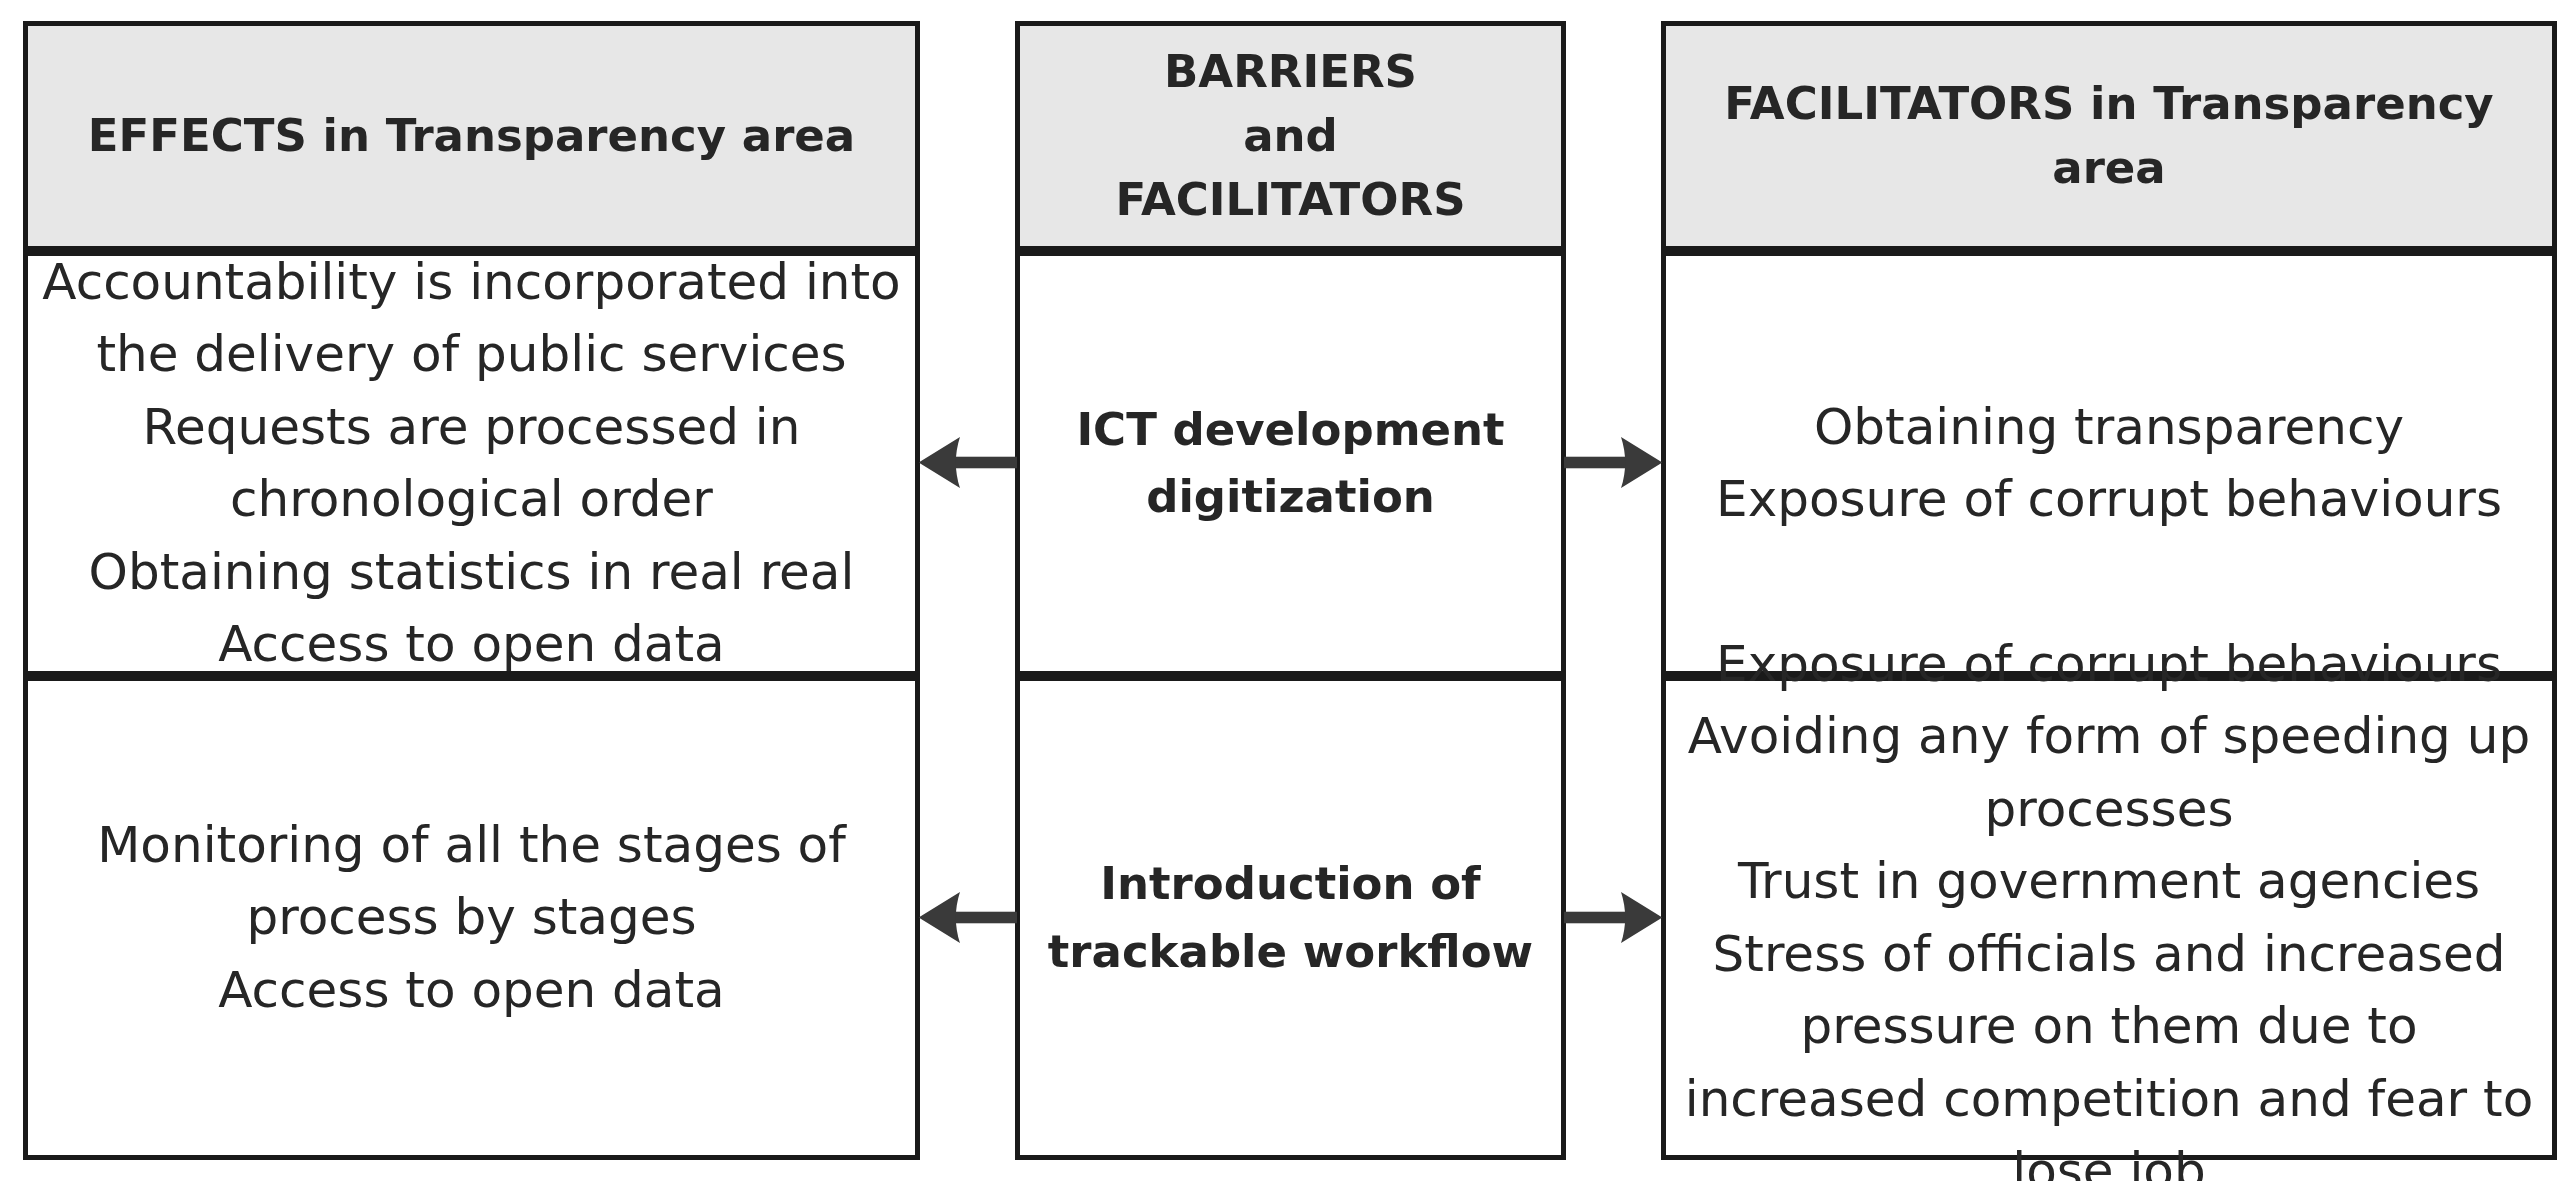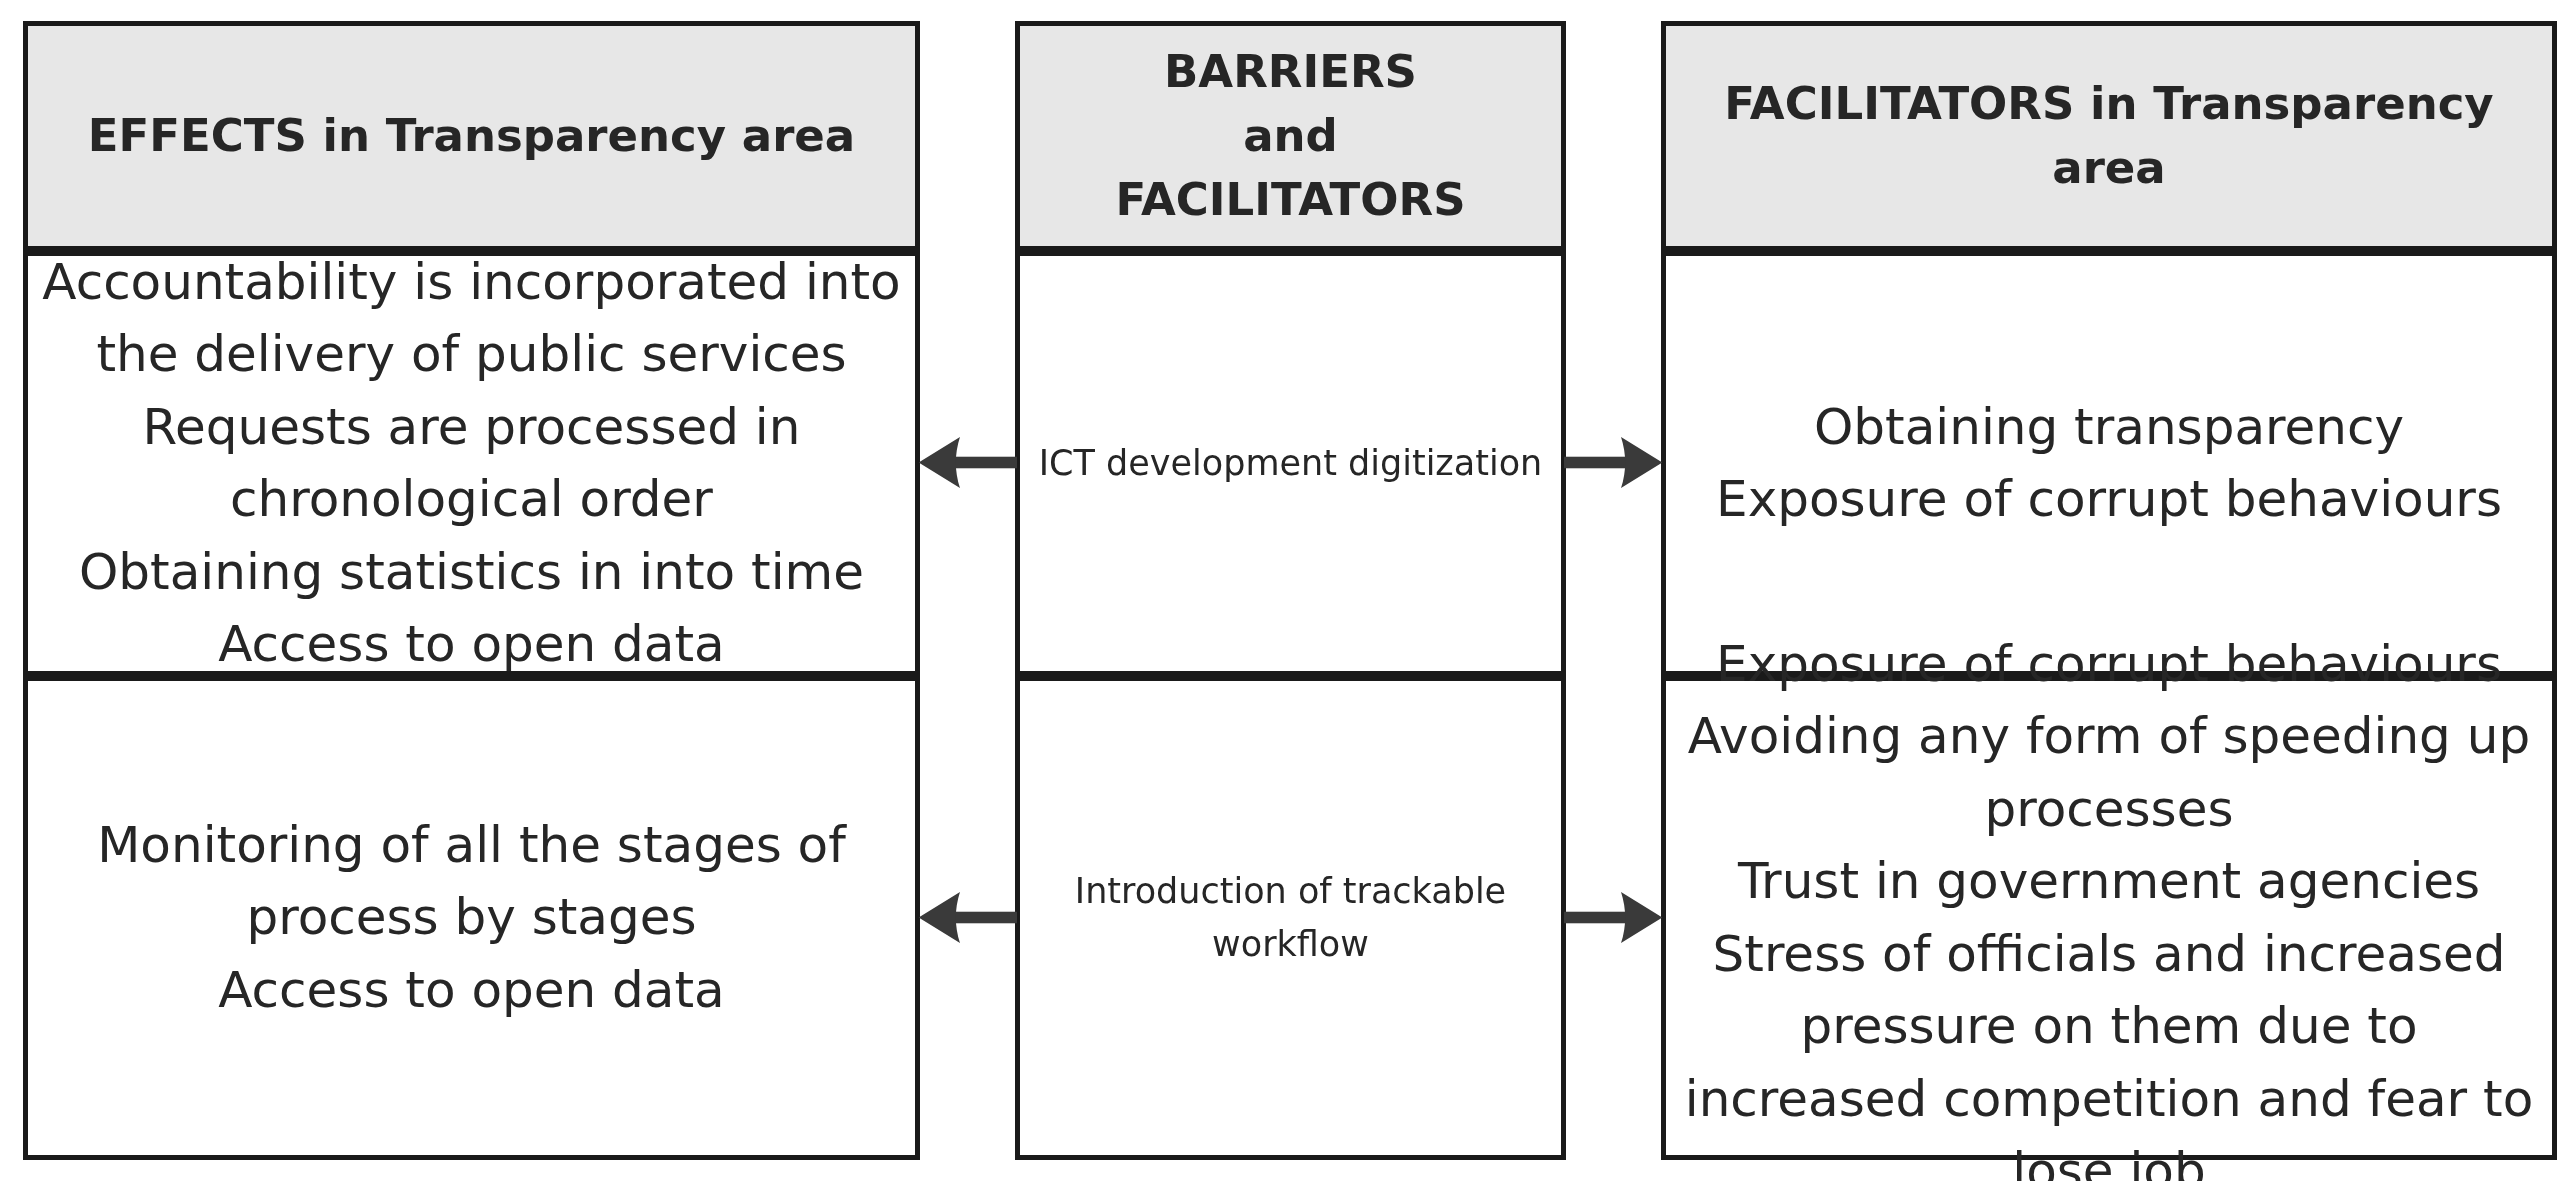--- a/index.html
+++ b/index.html
@@ -30,22 +30,22 @@
     padding:8.3px 6.6px;
     font-size:50px;line-height:1.45;
   }
   .cell.header{
     background:var(--header_bg);
     font-weight:bold;
     font-size:45px;
     line-height:1.42;
   }
   .cell.mid{
-    font-weight:normal;
-    font-size:35px;
+    font-weight:bold;
+    font-size:45px;
     line-height:1.5;
   }
   .item{width:100%;}
   .arrow{position:absolute;width:100px;height:91px;}
   .arrow svg{display:block;width:100%;height:100%;}
   .arrow .shape{fill:var(--arrow);}
 </style>
 </head>
 <body>
 
@@ -63,21 +63,21 @@
       <div class="item">FACILITATORS</div>
     </div>
 
     <div class="cell header">
       <div class="item">FACILITATORS in Transparency area</div>
     </div>
 
     <div class="cell">
       <div class="item">Accountability is incorporated into the delivery of public services</div>
       <div class="item">Requests are processed in chronological order</div>
-      <div class="item">Obtaining statistics in into time</div>
+      <div class="item">Obtaining statistics in real real</div>
       <div class="item">Access to open data</div>
     </div>
 
     <div class="cell mid">
       <div class="item">ICT development digitization</div>
     </div>
 
     <div class="cell">
       <div class="item">Obtaining transparency</div>
       <div class="item">Exposure of corrupt behaviours</div>

